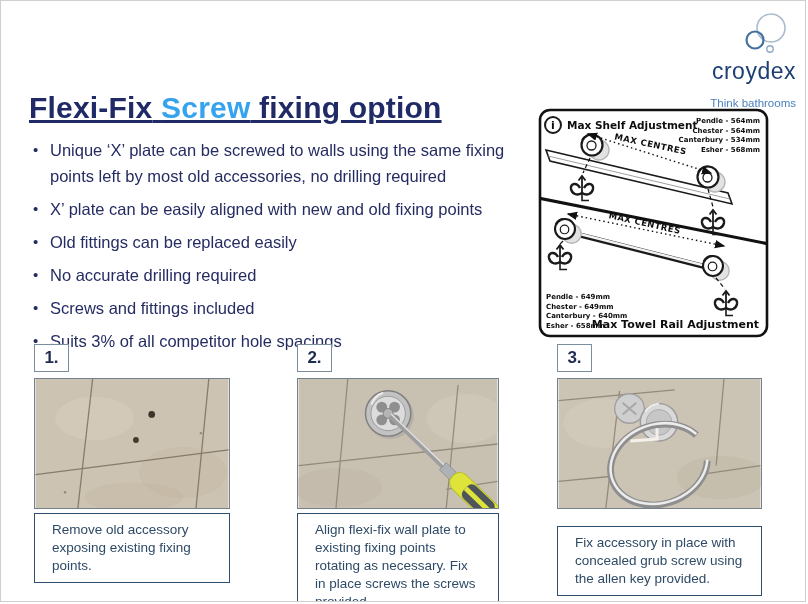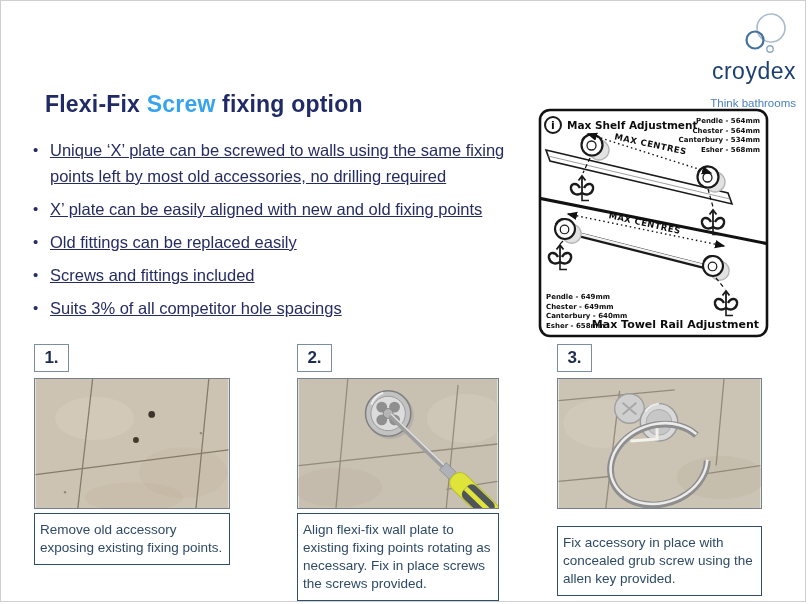--- a/index.html
+++ b/index.html
@@ -6,43 +6,43 @@
   html,body { width:808px; height:604px; background:#fff; font-family:"Liberation Sans",sans-serif; }
   .page { position:relative; width:806px; height:602px; border:1px solid #cfcfcf; background:#fff; overflow:hidden; }
 
   
   .logo { position:absolute; top:10px; left:690px; width:105px; text-align:right; }
   .logo svg { display:block; margin-left:auto; margin-right:6px; }
   .logo .word { font-size:23px; color:#1d3f72; letter-spacing:.5px; line-height:1.05; }
   .logo .tag  { font-size:11.5px; color:#4a7fbf; margin-top:14px; }
 
   
-  .title { position:absolute; left:44px; top:90px; font-size:23px; font-weight:bold; color:#1f2a66; letter-spacing:.2px; }
+  .title { position:absolute; left:28px; top:90px; font-size:30px; font-weight:bold; color:#1f2a66; letter-spacing:.2px;text-decoration:underline; }
   .title .hl { color:#35a3ee; }
 
   
   .bullets { position:absolute; left:30px; top:136px; width:478px; list-style:none; }
-  .bullets li { position:relative; padding-left:19px; font-size:16.5px; color:#252c62; line-height:26px; margin-bottom:7px;text-decoration:underline; }
+  .bullets li { position:relative; padding-left:19px; font-size:16.5px; color:#252c62; line-height:26px; margin-bottom:7px; }
   .bullets li::before { content:"•"; position:absolute; left:2px; top:0; font-size:15px; color:#252c62; }
 
   
   .diagram { position:absolute; left:537px; top:107px; width:231px; height:230px; }
   .diagram svg { display:block; }
   .diagram text { font-family:"DejaVu Sans",sans-serif; fill:#0d0d0d; }
 
   
   .step { position:absolute; top:343px; }
   .step-1 { left:33px;  width:196px; }
   .step-2 { left:296px; width:202px; }
   .step-3 { left:556px; width:205px; }
   .numbox { width:35px; height:28px; border:1.5px solid #7b8ea0; background:#fff;
             font-size:17px; font-weight:bold; color:#1f2c52;
             display:flex; align-items:center; justify-content:center; }
   .shot { margin-top:6px; border:1.5px solid #74808c; display:block; }
-  .caption { margin-top:4px; border:1.5px solid #2f4e6e; background:#fff; padding:7px 5px;
+  .caption { margin-top:4px; border:1.5px solid #2f4e6e; background:#fff; padding:7px 17px;
              font-size:13.5px; line-height:18px; color:#2e4a66; }
   .step-3 .caption { margin-top:17px; }
 </style>
 </head>
 <body>
 
 <div class="page">
 
   <div class="logo">
     <svg width="66" height="48" viewBox="0 0 66 48">
@@ -57,20 +57,21 @@
   <div class="title">
     <span>Flexi-Fix</span>
     <span class="hl">Screw</span>
     <span>fixing option</span>
   </div>
 
   <ul class="bullets">
     <li>Unique ‘X’ plate can be screwed to walls using the same fixing points left by most old accessories, no drilling required</li>
     <li>X’ plate can be easily aligned with new and old fixing points</li>
     <li>Old fittings can be replaced easily</li>
+    <li>No accurate drilling required</li>
     <li>Screws and fittings included</li>
     <li>Suits 3% of all competitor hole spacings</li>
   </ul>
 
   <div class="diagram">
     <svg width="231" height="230" viewBox="0 0 231 230">
       <defs>
         <clipPath id="boxclip">
             <rect x="2" y="2" width="227" height="226" rx="10"></rect>
           </clipPath>

